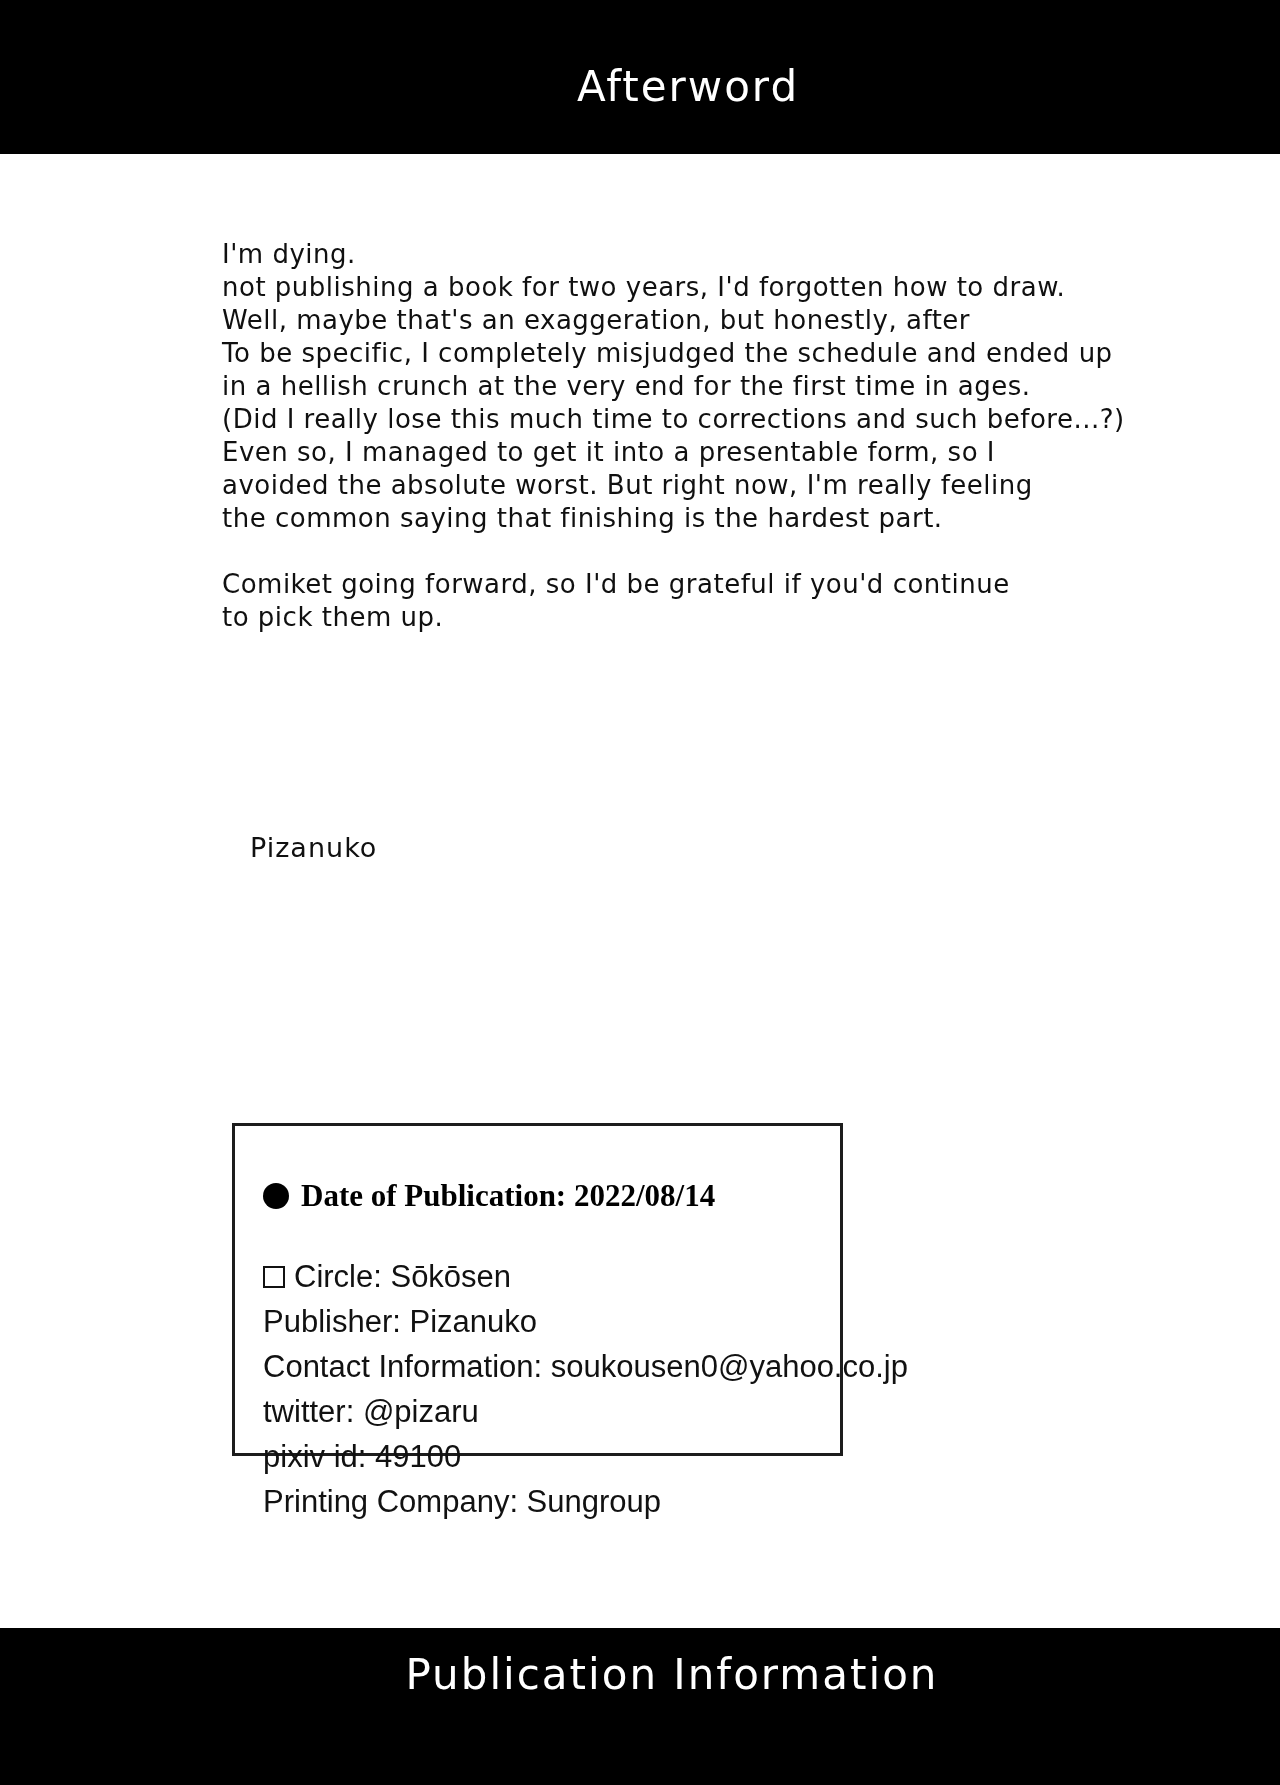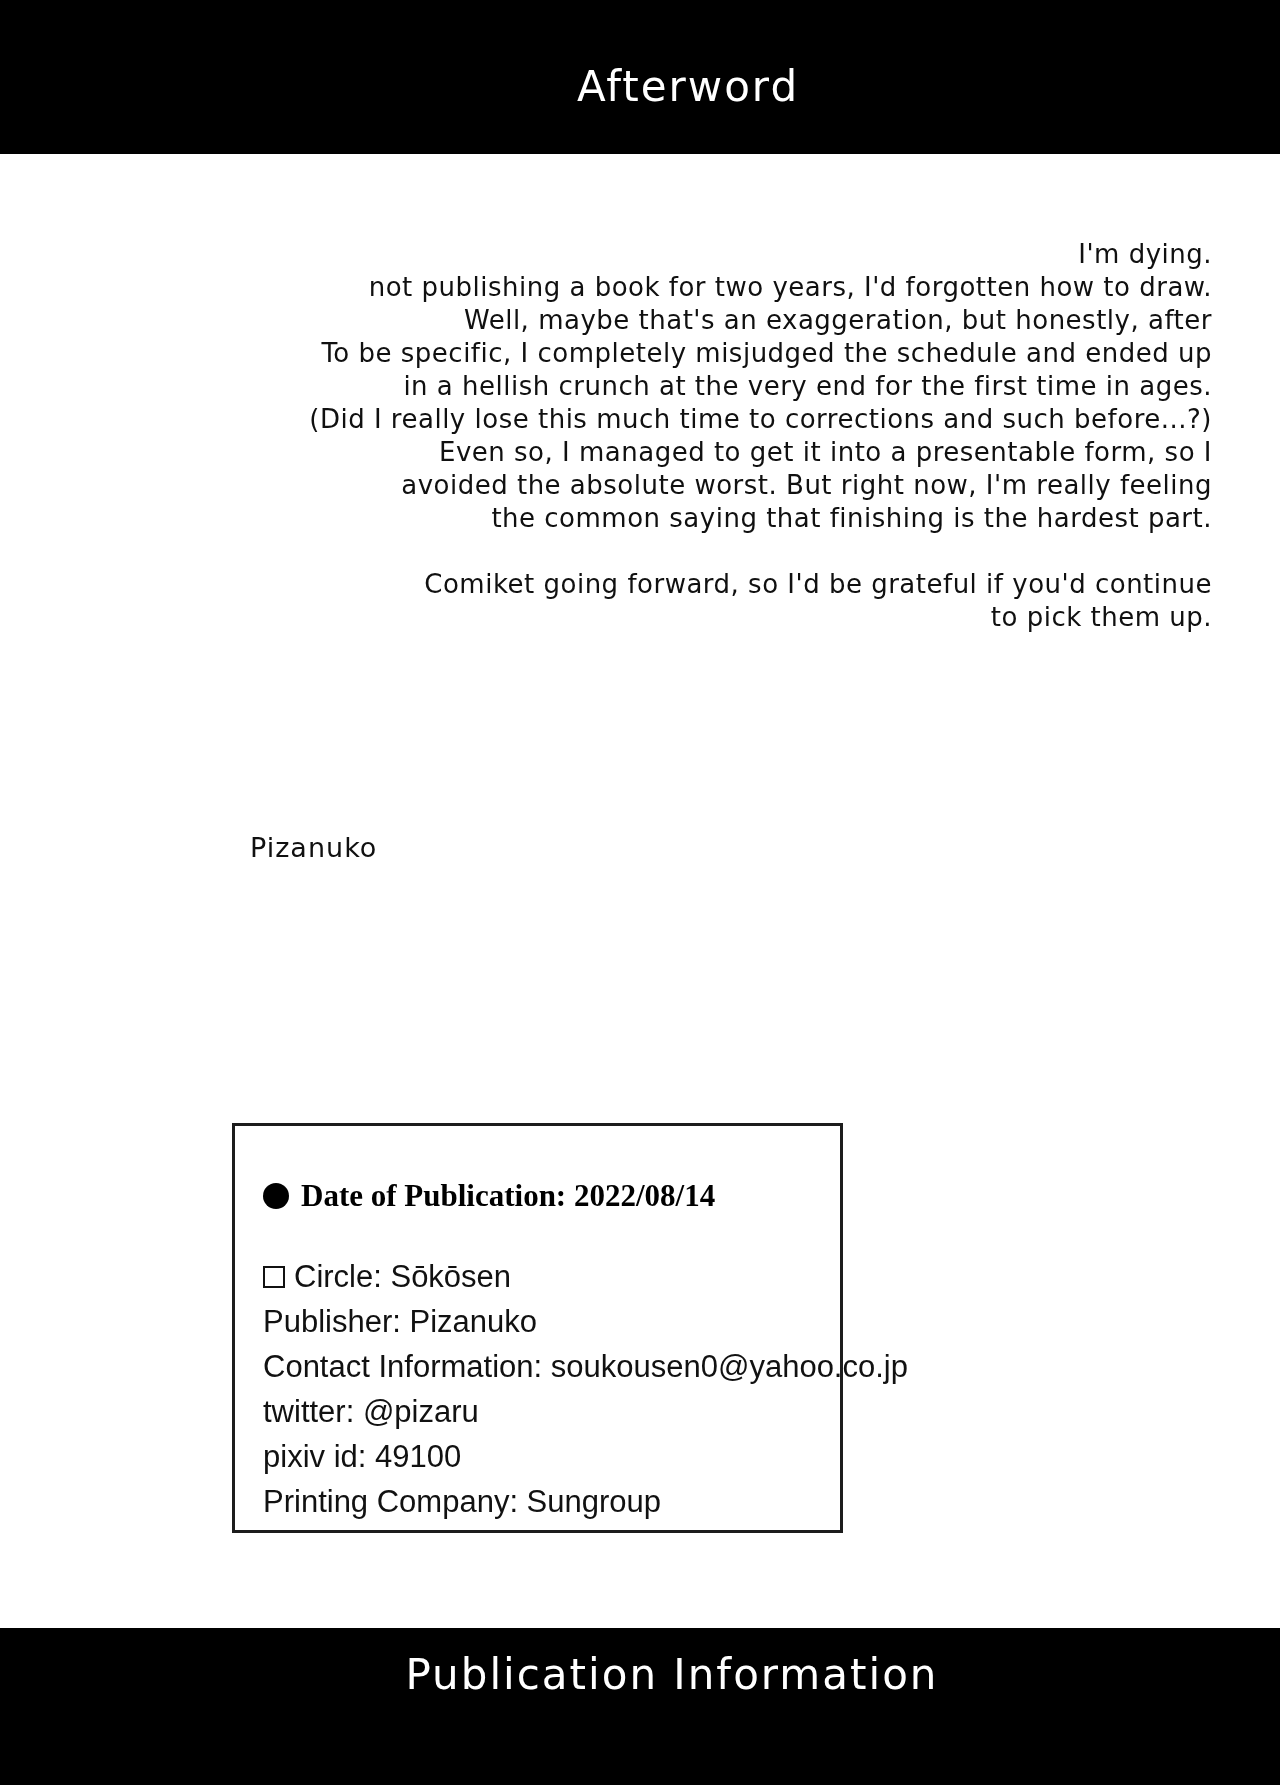--- a/index.html
+++ b/index.html
@@ -31,35 +31,35 @@
   
   .afterword {
     position: absolute;
     left: 222px; top: 238px;
     width: 990px;
     font-size: 26px;
     line-height: 33px;
     letter-spacing: 0.5px;
     color: #101010;
   }
-  .afterword .para { margin: 0 0 33px 12px; text-align: right; }
+  .afterword .para { margin: 0 0 33px 0; }
   .afterword .line { white-space: nowrap; }
   .signature {
     position: absolute;
     left: 250px; top: 832px;
     font-size: 27px;
     letter-spacing: 1px;
     color: #101010;
   }
 
   
   .pub-box {
     position: absolute;
     left: 232px; top: 1123px;
-    width: 611px; height: 410px;
+    width: 611px; height: 333px;
     border: 3px solid #1c1c1c;
     box-sizing: border-box;
     background: #ffffff;
   }
   .pub-date {
     position: absolute;
     left: 28px; top: 52px;
     font-family: "Liberation Serif", serif;
     font-weight: bold;
     font-size: 31px;

